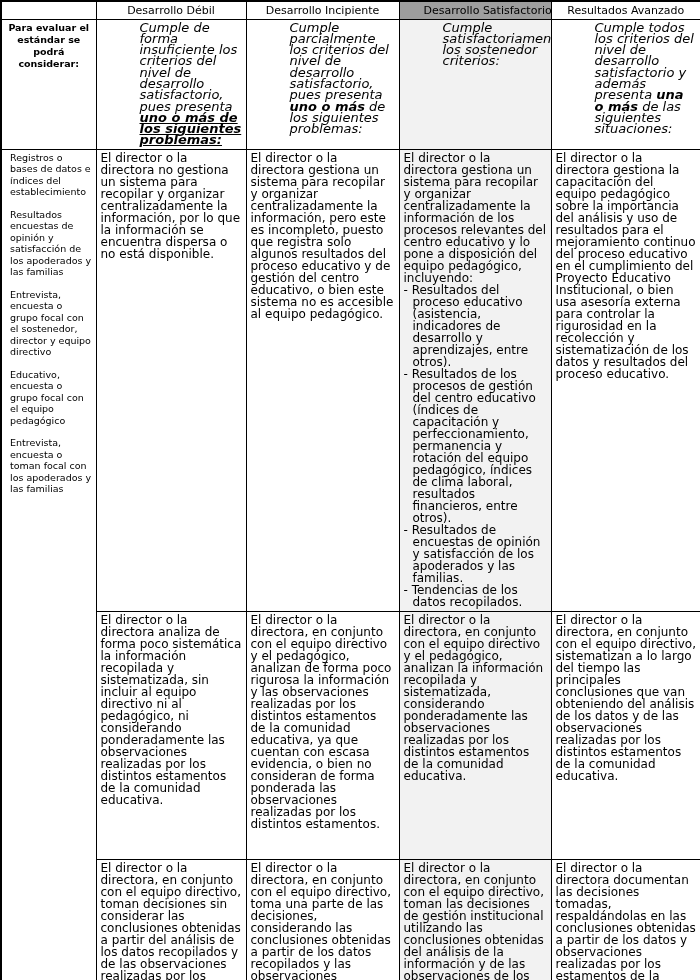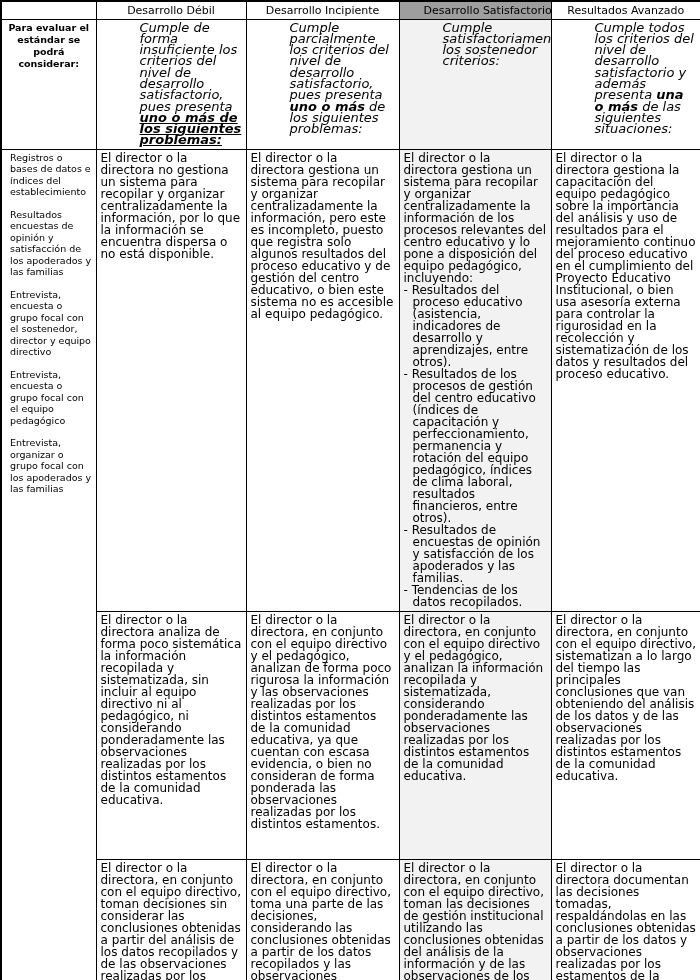--- a/index.html
+++ b/index.html
@@ -109,22 +109,22 @@
       <td class="desc hl"><span>Cumple satisfactoriamente los sostenedor criterios:</span></td>
       <td class="desc"><span>Cumple todos los criterios del nivel de desarrollo satisfactorio y además presenta </span><strong>una o más</strong><span> de las siguientes situaciones:</span></td>
     </tr>
 
     <tr class="body-row-1">
       <td class="crit-cell" rowspan="3">
         <div>
               <div class="crit-item">Registros o bases de datos e índices del establecimiento</div>
               <div class="crit-item">Resultados encuestas de opinión y satisfacción de los apoderados y las familias</div>
               <div class="crit-item">Entrevista, encuesta o grupo focal con el sostenedor, director y equipo directivo</div>
-              <div class="crit-item">Entrevista, encuesta o grupo focal con el equipo pedagógico</div>
-              <div class="crit-item">Entrevista, organizar o grupo focal con los apoderados y las familias</div>
+              <div class="crit-item">Educativo, encuesta o grupo focal con el equipo pedagógico</div>
+              <div class="crit-item">Entrevista, encuesta o toman focal con los apoderados y las familias</div>
             </div>
       </td>
       <td class="cell">El director o la directora no gestiona un sistema para recopilar y organizar centralizadamente la información, por lo que la información se encuentra dispersa o no está disponible.</td>
       <td class="cell">El director o la directora gestiona un sistema para recopilar y organizar centralizadamente la información, pero este es incompleto, puesto que registra solo algunos resultados del proceso educativo y de gestión del centro educativo, o bien este sistema no es accesible al equipo pedagógico.</td>
       <td class="cell hl">
         <div class="cell-intro">El director o la directora gestiona un sistema para recopilar y organizar centralizadamente la información de los procesos relevantes del centro educativo y lo pone a disposición del equipo pedagógico, incluyendo:</div>
         <div>
               <div class="dash-item">Resultados del proceso educativo (asistencia, indicadores de desarrollo y aprendizajes, entre otros).</div>
               <div class="dash-item">Resultados de los procesos de gestión del centro educativo (índices de capacitación y perfeccionamiento, permanencia y rotación del equipo pedagógico, índices de clima laboral, resultados financieros, entre otros).</div>
               <div class="dash-item">Resultados de encuestas de opinión y satisfacción de los apoderados y las familias.</div>

